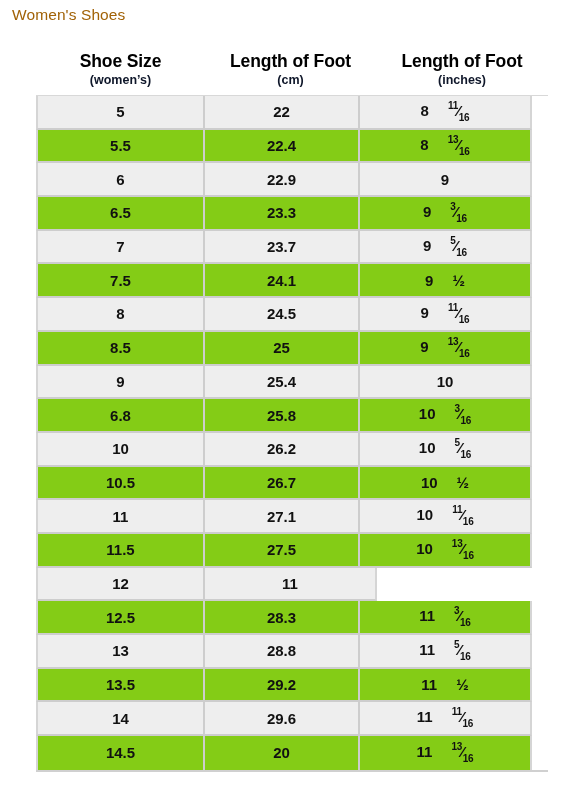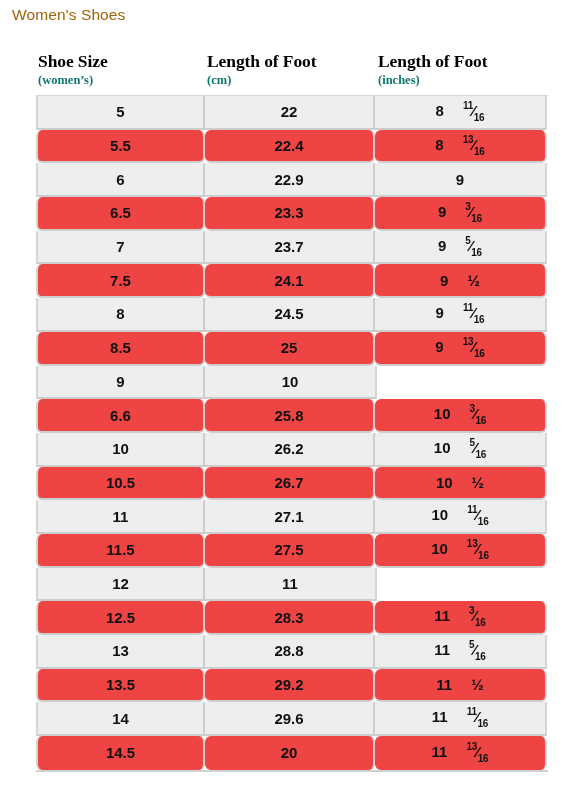--- a/index.html
+++ b/index.html
@@ -31,41 +31,40 @@
     top: 50px;
     width: 512px;
   }
 
   .chart-head {
     display: flex;
     width: 100%;
     margin-bottom: 6px;
   }
   .chart-head .hcell {
-    text-align: left;
+    text-align: center;
     padding: 0 2px;
-    font-family: Liberation Serif, serif;
   }
   .chart-head .hcell.c0 { width: 169px; }
   .chart-head .hcell.c1 { width: 171px; }
   .chart-head .hcell.c2 { width: 172px; }
 
   .h-main {
     font-size: 17.5px;
     font-weight: bold;
     line-height: 22px;
     color: #000000;
     letter-spacing: -0.1px;
     white-space: nowrap;
   }
   .h-sub {
     font-size: 12.5px;
     font-weight: bold;
     line-height: 17px;
-    color: #0f766e;
+    color: #0f172a;
   }
 
   .chart-body {
     width: 512px;
     border-top: 1px solid #d8d8d8;
     border-bottom: 2px solid #d0d0d0;
   }
 
   .row {
     display: flex;
@@ -79,25 +78,25 @@
     align-items: center;
     justify-content: center;
     height: 100%;
     font-size: 15px;
     font-weight: bold;
     color: #111111;
     border-bottom: 2px solid #cdcdcd;
     border-right: 2px solid #cdcdcd;
   }
   .cell.c0 { width: 169px; border-left: 2px solid #d5d5d5; }
-  .cell.c1 { width: 170px; }
+  .cell.c1 { width: 155px; }
   .cell.c2 { width: 172px; border-right: 2px solid #d5d5d5; }
 
   .row.odd .cell { background: #eeeeee; }
-  .row.even .cell { background: #ef4444; border-radius: 6px; }
+  .row.even .cell { background: #84cc16; }
   .row:last-child .cell { border-bottom: none; justify-content: center; }
 
   .val {
     display: inline-flex;
     align-items: baseline;
     white-space: nowrap;
   }
   .whole { font-size: 15px; font-weight: bold; }
   .frac {
     display: inline-block;
@@ -257,29 +256,32 @@
           <span class="val">
             <span class="whole">9</span>
             <span class="frac"><span class="num">13</span><span class="sl">⁄</span><span class="den">16</span></span>
           </span>
         </div>
       </div>
       <div class="row odd">
         <div class="cell c0">
           <span class="val">9</span>
         </div>
-        <div class="cell c2">
-          <span class="val">
-            <span class="whole">10</span>
-          </span>
-        </div>
-      </div>
-      <div class="row even">
-        <div class="cell c0">
-          <span class="val">6.6</span>
+        <div class="cell c1">
+          <span class="val">25.4</span>
+        </div>
+        <div class="cell c2">
+          <span class="val">
+            <span class="whole">10</span>
+          </span>
+        </div>
+      </div>
+      <div class="row even">
+        <div class="cell c0">
+          <span class="val">6.8</span>
         </div>
         <div class="cell c1">
           <span class="val">25.8</span>
         </div>
         <div class="cell c2">
           <span class="val">
             <span class="whole">10</span>
             <span class="frac"><span class="num">3</span><span class="sl">⁄</span><span class="den">16</span></span>
           </span>
         </div>

